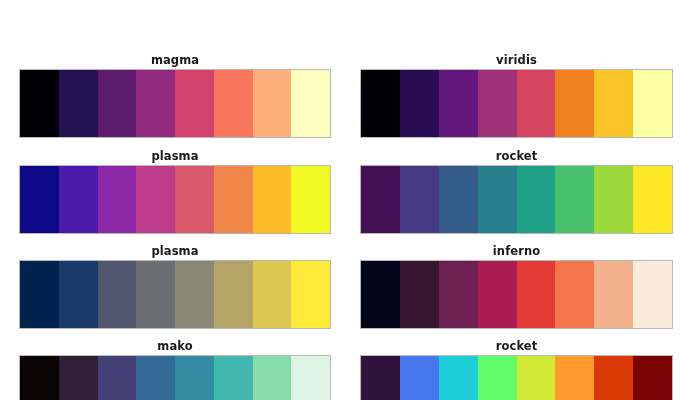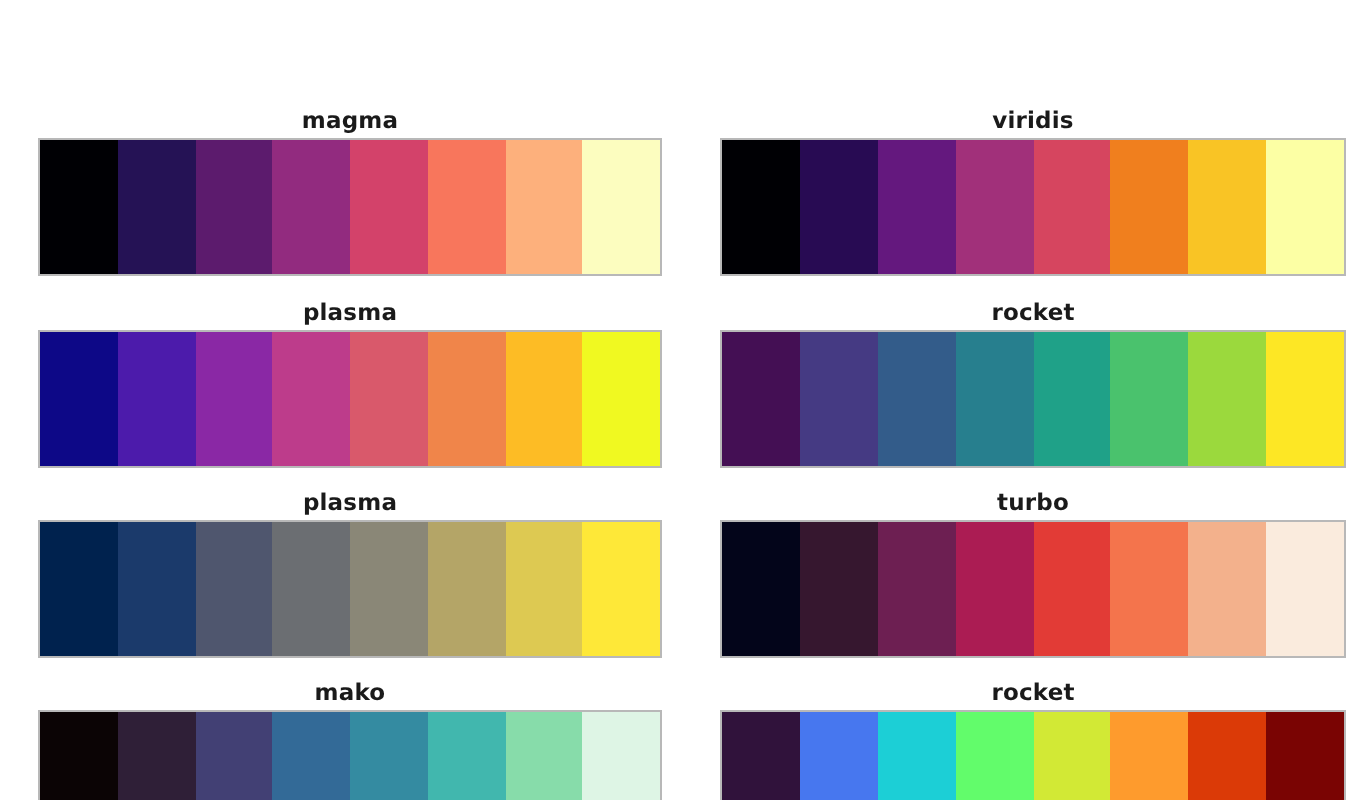--- a/index.html
+++ b/index.html
@@ -140,21 +140,21 @@
             <div class="cmap-swatch" title="cividis #6b6e72" style="background: rgb(107, 110, 114);"></div>
             <div class="cmap-swatch" title="cividis #8a8777" style="background: rgb(138, 135, 119);"></div>
             <div class="cmap-swatch" title="cividis #b4a567" style="background: rgb(180, 165, 103);"></div>
             <div class="cmap-swatch" title="cividis #ddc952" style="background: rgb(221, 201, 82);"></div>
             <div class="cmap-swatch" title="cividis #fee838" style="background: rgb(254, 232, 56);"></div>
           </div>
         </div>
       </div>
       <div class="cmap-cell">
         <div class="cmap-inner">
-          <div class="cmap-title">turbo</div>
+          <div class="cmap-title">inferno</div>
           <div class="cmap-bar">
             <div class="cmap-swatch" title="rocket #03051a" style="background: rgb(3, 5, 26);"></div>
             <div class="cmap-swatch" title="rocket #36172f" style="background: rgb(54, 23, 47);"></div>
             <div class="cmap-swatch" title="rocket #6d1f52" style="background: rgb(109, 31, 82);"></div>
             <div class="cmap-swatch" title="rocket #ab1c53" style="background: rgb(171, 28, 83);"></div>
             <div class="cmap-swatch" title="rocket #e23b36" style="background: rgb(226, 59, 54);"></div>
             <div class="cmap-swatch" title="rocket #f4744c" style="background: rgb(244, 116, 76);"></div>
             <div class="cmap-swatch" title="rocket #f3b18c" style="background: rgb(243, 177, 140);"></div>
             <div class="cmap-swatch" title="rocket #faebdd" style="background: rgb(250, 235, 221);"></div>
           </div>

